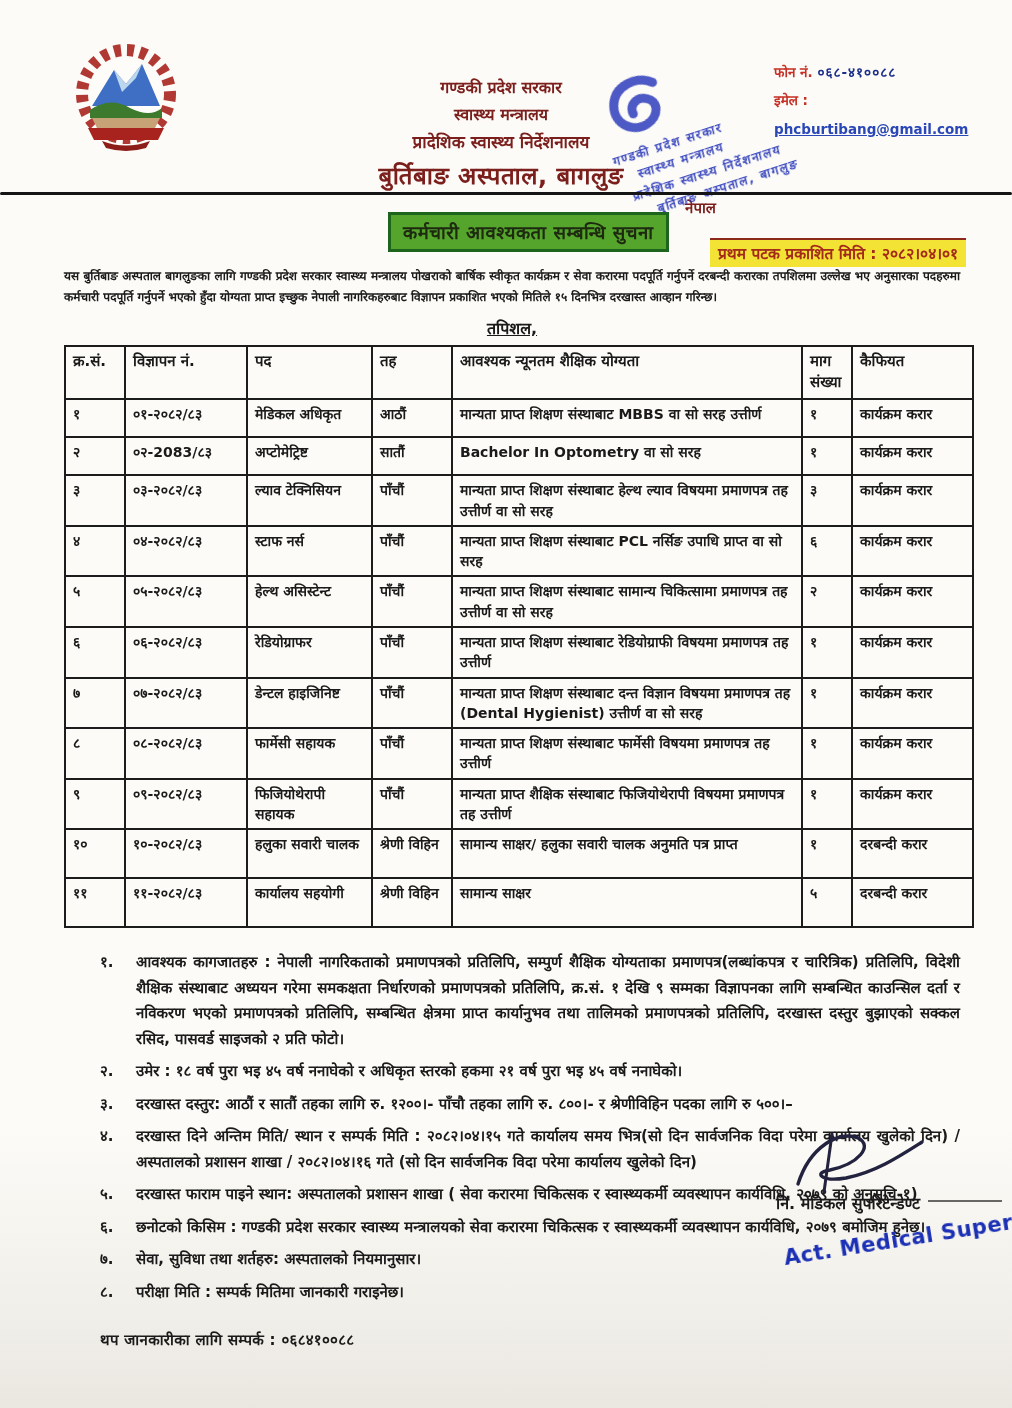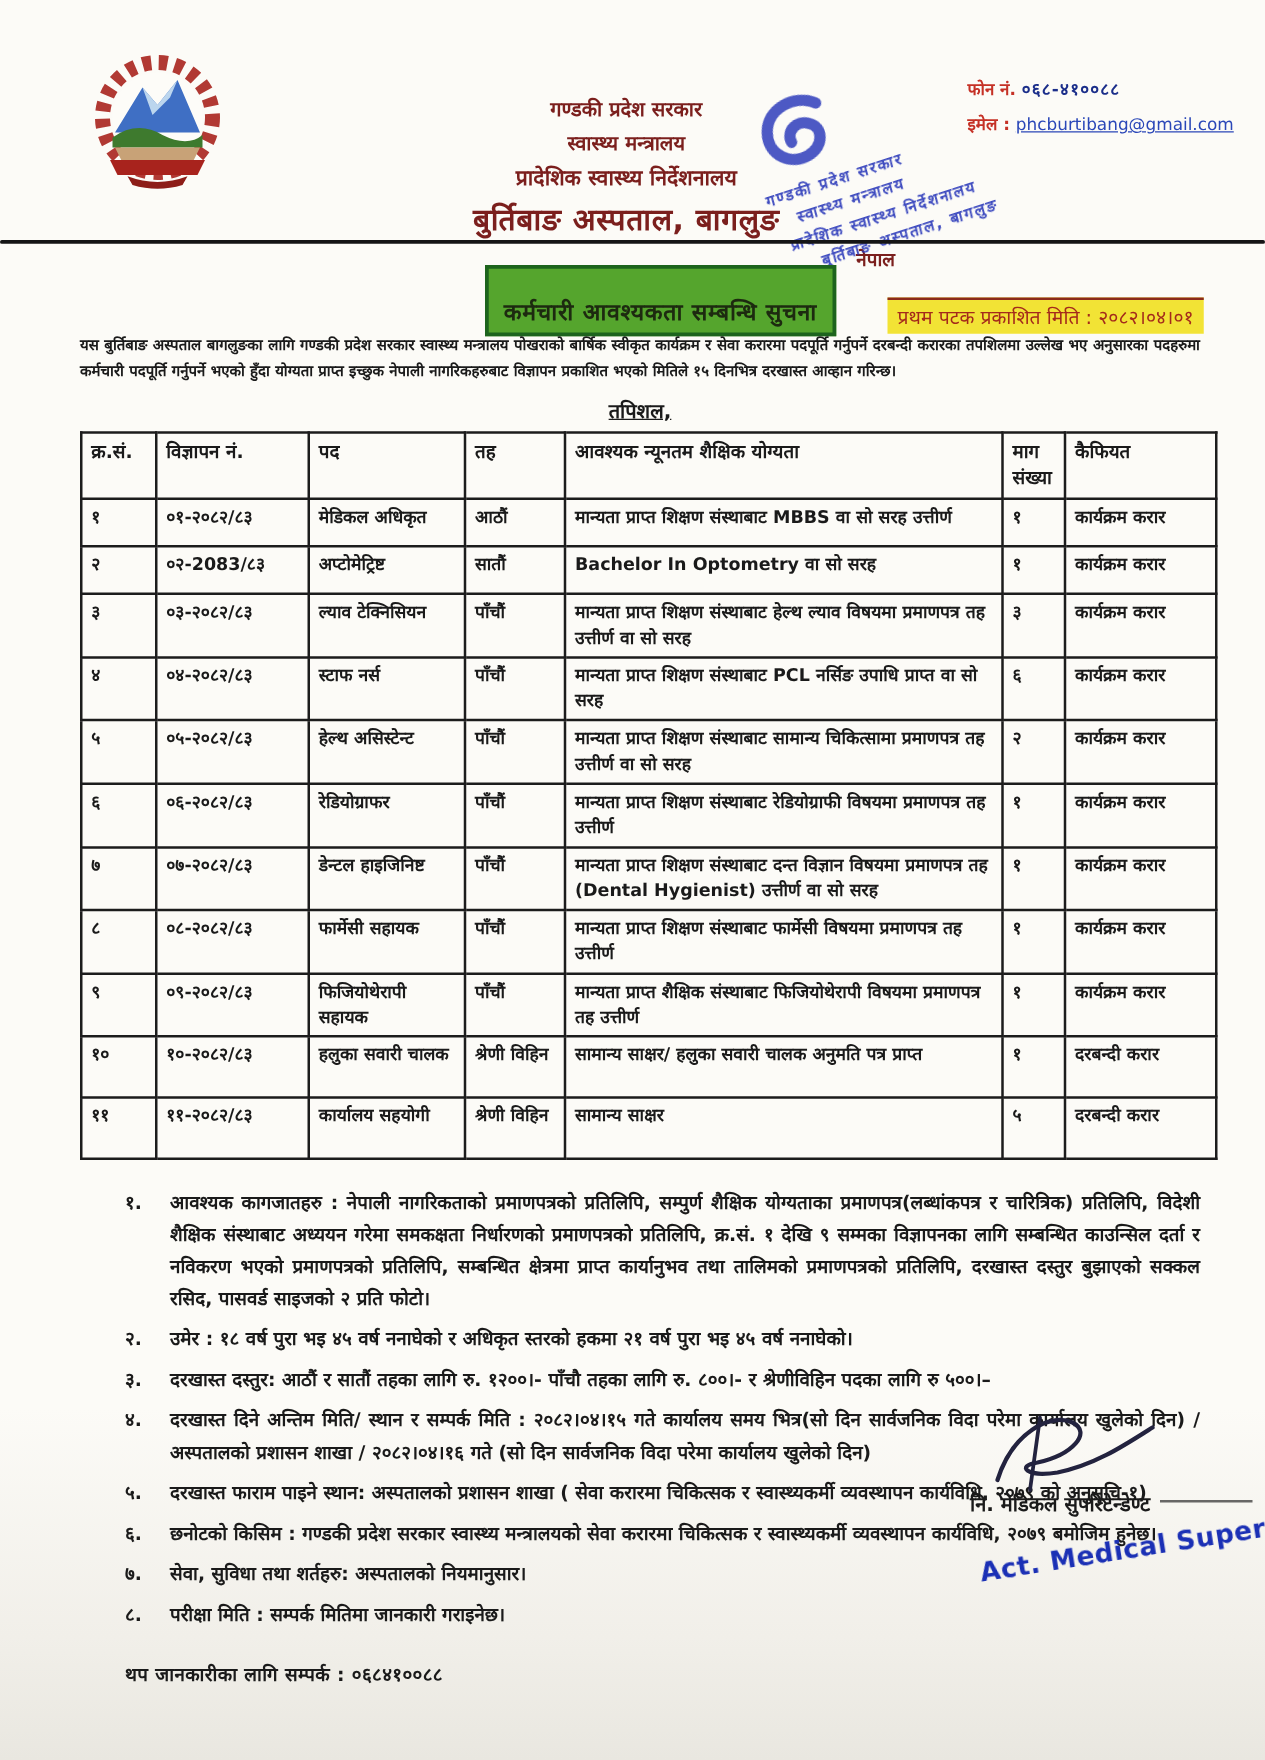--- a/index.html
+++ b/index.html
@@ -19,40 +19,40 @@
   .emblem{position:absolute;left:62px;top:40px;width:128px;height:118px;}
   .org-block{position:absolute;left:286px;top:76px;width:430px;text-align:center;color:var(--maroon);font-weight:bold;}
   .org-block .l1{font-size:16px;margin-bottom:5px;}
   .org-block .l2{font-size:16px;margin-bottom:5px;}
   .org-block .l3{font-size:17px;margin-bottom:5px;}
   .org-block .l4{font-size:24px;margin-bottom:6px;letter-spacing:.5px;}
   .org-block .l5{font-size:15px;text-align:right;}
   .contact{position:absolute;left:774px;top:58px;width:226px;font-size:13.5px;font-weight:bold;line-height:2.1;}
   .contact .lbl{color:var(--red-label);}
   .contact .phone{color:#1b2e8a;letter-spacing:1px;}
-  .contact a.email{color:var(--link-blue);text-decoration:underline;font-weight:normal;}
+  .contact a.email{color:var(--link-blue);text-decoration:underline;font-weight:bold;}
   .top-stamp{
     position:absolute;left:610px;top:52px;width:210px;height:180px;
     transform:rotate(-18deg);color:var(--stamp-blue);opacity:.88;
     font-weight:bold;filter:blur(.3px);pointer-events:none;
   }
   .top-stamp .swirl{margin-left:6px;}
   .top-stamp .sline{font-size:12.5px;white-space:nowrap;letter-spacing:1.5px;line-height:1.55;transform:skewX(-4deg);}
   .top-stamp .s1{margin-left:2px;} .top-stamp .s2{margin-left:22px;} .top-stamp .s3{margin-left:10px;} .top-stamp .s4{margin-left:30px;}
   .rule{position:absolute;left:0;top:192px;width:100%;height:3px;background:#151515;border-radius:2px;}
   
   .title-banner{
-    position:absolute;left:388px;top:212px;padding:21px 12px 5px;
+    position:absolute;left:388px;top:212px;padding:4px 12px 5px;
     background:var(--banner-green);border:3px solid var(--banner-green-dark);
     color:var(--banner-text);font-size:18.5px;font-weight:bold;letter-spacing:.5px;
   }
   .pub-date{
     position:absolute;left:710px;top:238px;padding:2px 8px 3px;
     background:var(--highlight-yellow);border-top:2px solid #8b2a1a;
-    color:var(--highlight-text);font-size:15.5px;font-weight:normal;white-space:nowrap;
+    color:var(--highlight-text);font-size:15.5px;font-weight:bold;white-space:nowrap;
   }
   
   .content{position:absolute;left:64px;top:266px;width:912px;}
   .intro{font-size:12px;font-weight:bold;line-height:1.78;text-align:justify;width:896px;}
   .caption{text-align:center;font-size:16px;font-weight:bold;text-decoration:underline;margin:8px 0 6px;width:896px;}
   table.vacancy{border-collapse:collapse;table-layout:fixed;width:908px;}
   table.vacancy th,table.vacancy td{
     border:2px solid #1c1c1c;vertical-align:top;text-align:left;
     font-weight:bold;padding:4px 7px;font-size:14px;line-height:1.45;
     overflow:hidden;

